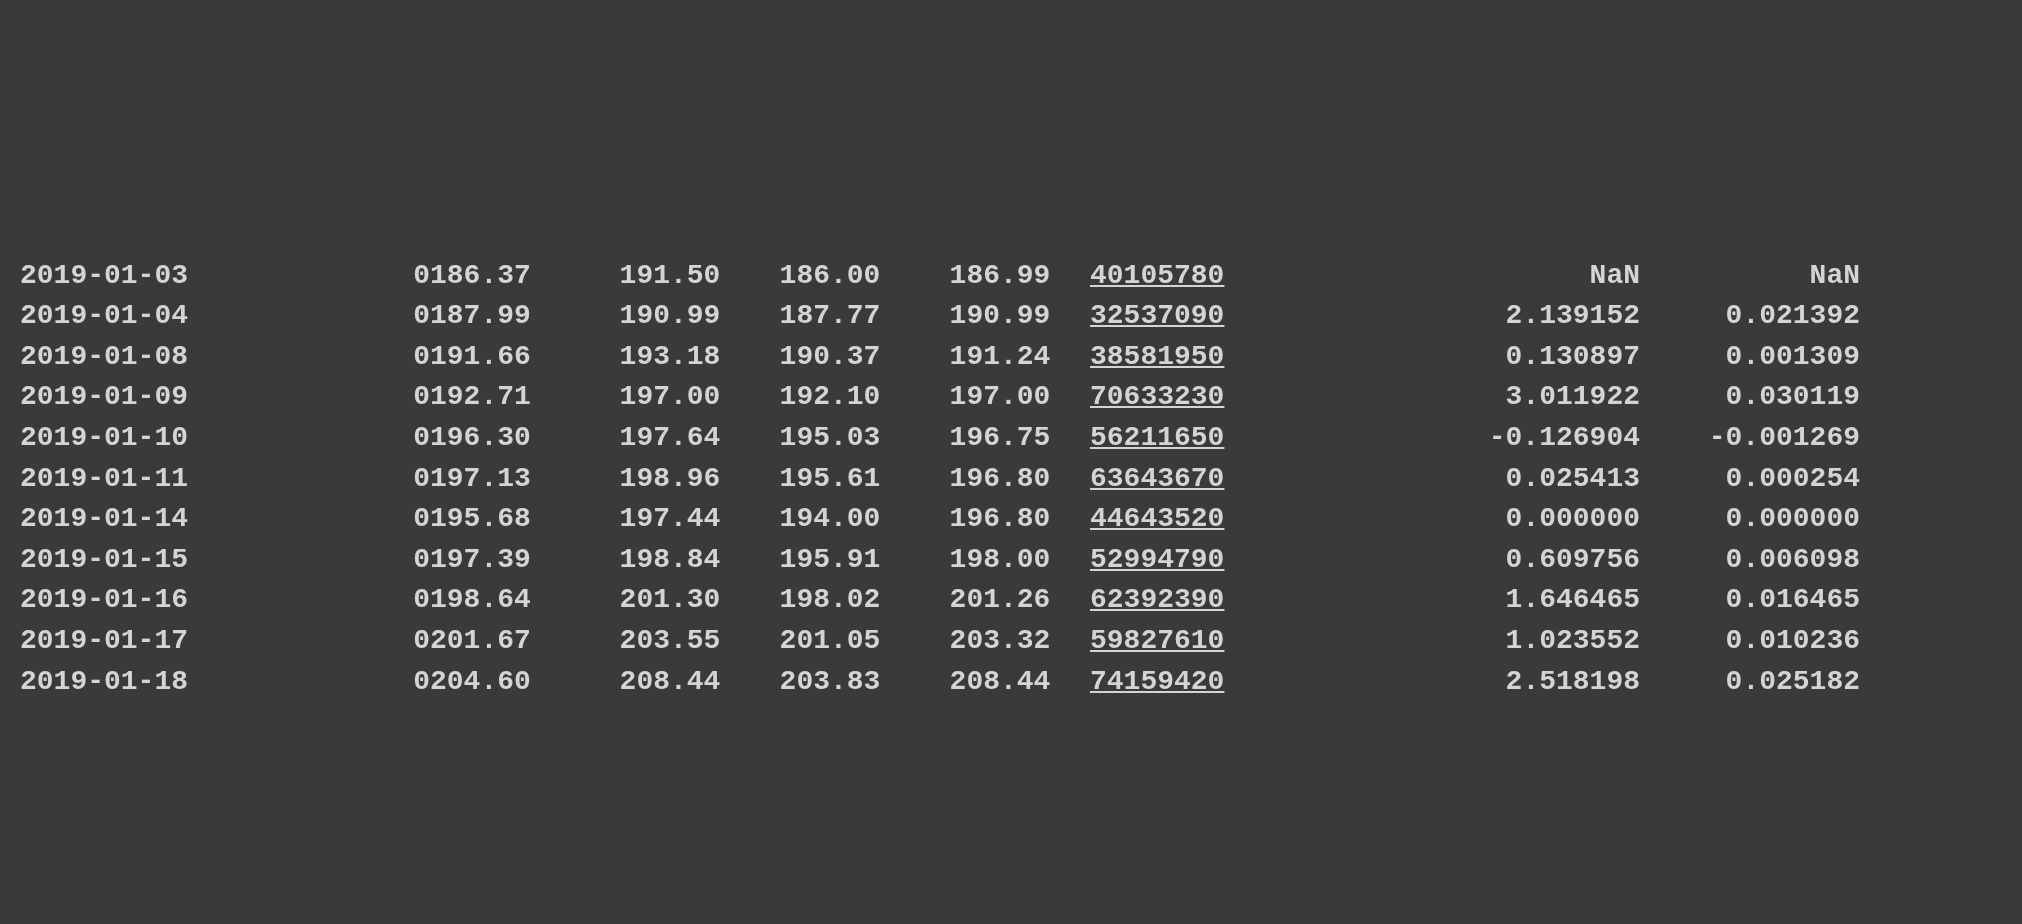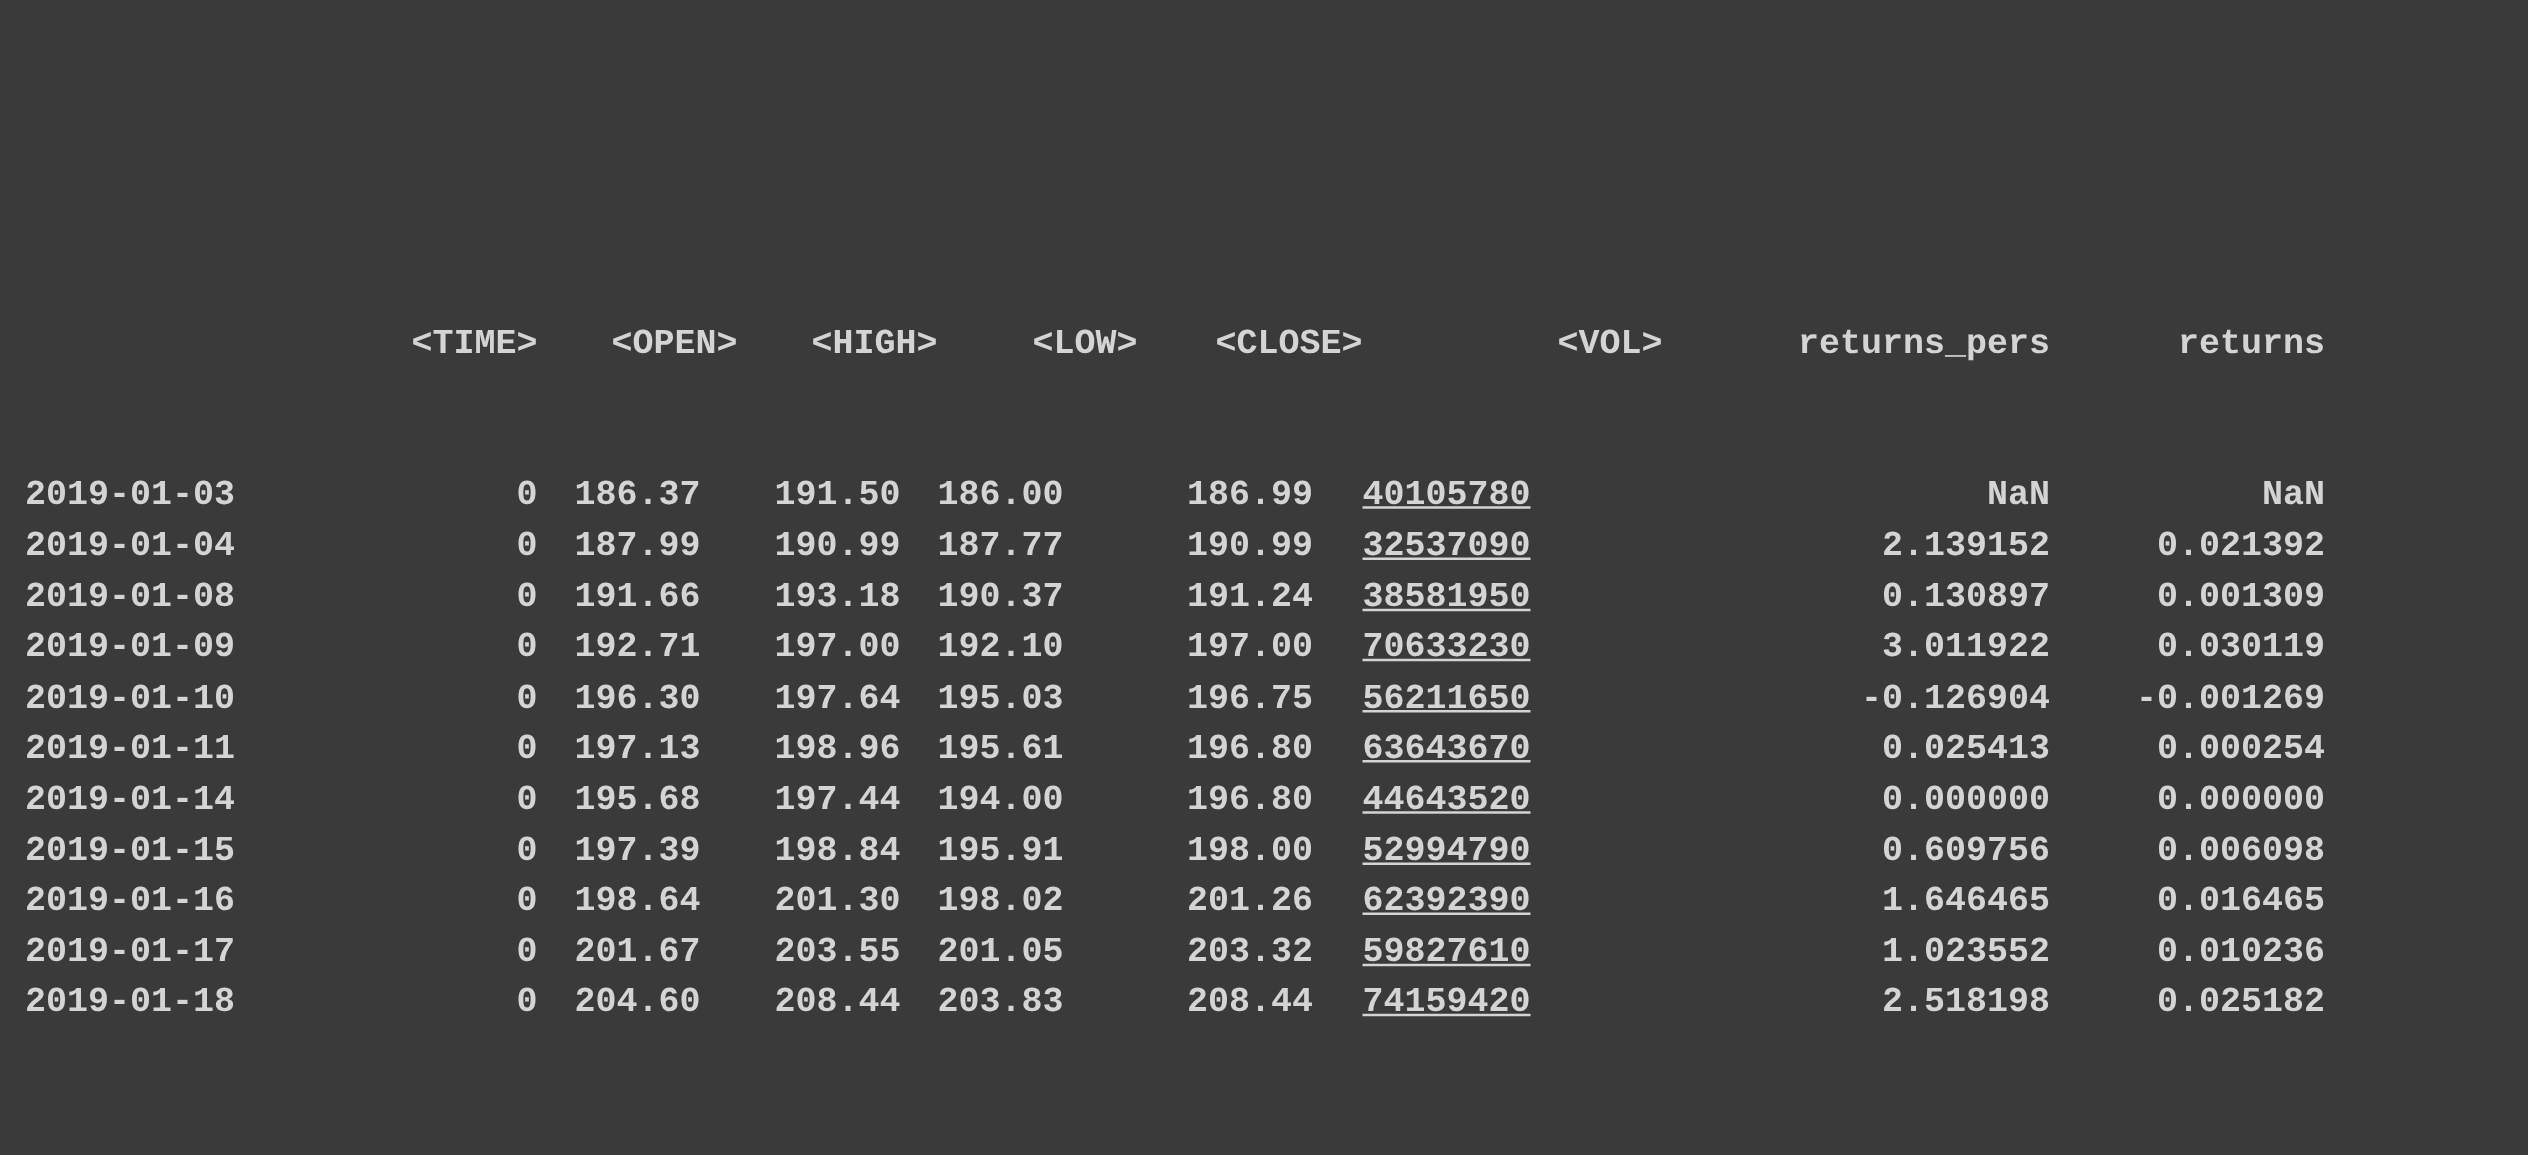--- a/index.html
+++ b/index.html
@@ -34,32 +34,31 @@
     .hdr-open { display: inline-block; width: 160px; text-align: right; }
     .hdr-high { display: inline-block; width: 160px; text-align: right; }
     .hdr-low { display: inline-block; width: 160px; text-align: right; }
     .hdr-close { display: inline-block; width: 180px; text-align: right; }
     .hdr-vol { display: inline-block; width: 240px; text-align: right; }
     .hdr-rp { display: inline-block; width: 310px; text-align: right; }
     .hdr-r { display: inline-block; width: 220px; text-align: right; }
 
     .cell-date { display: inline-block; width: 260px; text-align: left; }
     .cell-time { display: inline-block; width: 150px; text-align: right; }
-    .cell-open { display: inline-block; width: 160px; text-align: center; }
+    .cell-open { display: inline-block; width: 160px; text-align: left; }
     .cell-high { display: inline-block; width: 160px; text-align: center; }
-    .cell-low { display: inline-block; width: 160px; text-align: left; }
+    .cell-low { display: inline-block; width: 160px; text-align: center; }
     .cell-close { display: inline-block; width: 180px; text-align: center; }
     .cell-vol { display: inline-block; width: 240px; text-align: left; text-decoration: underline; }
     .cell-rp { display: inline-block; width: 310px; text-align: right; }
     .cell-r { display: inline-block; width: 220px; text-align: right; }
   </style>
 </head>
 <body>
 
 
 
 <div>
-  <div class="header-row"><span class="hdr-blank"> </span><span class="hdr-time">&lt;TIME&gt;</span><span class="hdr-open">&lt;OPEN&gt;</span><span class="hdr-high">&lt;HIGH&gt;</span><span class="hdr-low">&lt;LOW&gt;</span><span class="hdr-close">&lt;CLOSE&gt;</span><span class="hdr-vol">&lt;VOL&gt;</span><span class="hdr-rp">returns_pers</span><span class="hdr-r">returns</span></div>
   <div id="rows-container"><div class="data-row"><span class="cell-date">2019-01-03</span><span class="cell-time">0</span><span class="cell-open">186.37</span><span class="cell-high">191.50</span><span class="cell-low">186.00</span><span class="cell-close">186.99</span><span class="cell-vol">40105780</span><span class="cell-rp">NaN</span><span class="cell-r">NaN</span></div><div class="data-row"><span class="cell-date">2019-01-04</span><span class="cell-time">0</span><span class="cell-open">187.99</span><span class="cell-high">190.99</span><span class="cell-low">187.77</span><span class="cell-close">190.99</span><span class="cell-vol">32537090</span><span class="cell-rp">2.139152</span><span class="cell-r">0.021392</span></div><div class="data-row"><span class="cell-date">2019-01-08</span><span class="cell-time">0</span><span class="cell-open">191.66</span><span class="cell-high">193.18</span><span class="cell-low">190.37</span><span class="cell-close">191.24</span><span class="cell-vol">38581950</span><span class="cell-rp">0.130897</span><span class="cell-r">0.001309</span></div><div class="data-row"><span class="cell-date">2019-01-09</span><span class="cell-time">0</span><span class="cell-open">192.71</span><span class="cell-high">197.00</span><span class="cell-low">192.10</span><span class="cell-close">197.00</span><span class="cell-vol">70633230</span><span class="cell-rp">3.011922</span><span class="cell-r">0.030119</span></div><div class="data-row"><span class="cell-date">2019-01-10</span><span class="cell-time">0</span><span class="cell-open">196.30</span><span class="cell-high">197.64</span><span class="cell-low">195.03</span><span class="cell-close">196.75</span><span class="cell-vol">56211650</span><span class="cell-rp">-0.126904</span><span class="cell-r">-0.001269</span></div><div class="data-row"><span class="cell-date">2019-01-11</span><span class="cell-time">0</span><span class="cell-open">197.13</span><span class="cell-high">198.96</span><span class="cell-low">195.61</span><span class="cell-close">196.80</span><span class="cell-vol">63643670</span><span class="cell-rp">0.025413</span><span class="cell-r">0.000254</span></div><div class="data-row"><span class="cell-date">2019-01-14</span><span class="cell-time">0</span><span class="cell-open">195.68</span><span class="cell-high">197.44</span><span class="cell-low">194.00</span><span class="cell-close">196.80</span><span class="cell-vol">44643520</span><span class="cell-rp">0.000000</span><span class="cell-r">0.000000</span></div><div class="data-row"><span class="cell-date">2019-01-15</span><span class="cell-time">0</span><span class="cell-open">197.39</span><span class="cell-high">198.84</span><span class="cell-low">195.91</span><span class="cell-close">198.00</span><span class="cell-vol">52994790</span><span class="cell-rp">0.609756</span><span class="cell-r">0.006098</span></div><div class="data-row"><span class="cell-date">2019-01-16</span><span class="cell-time">0</span><span class="cell-open">198.64</span><span class="cell-high">201.30</span><span class="cell-low">198.02</span><span class="cell-close">201.26</span><span class="cell-vol">62392390</span><span class="cell-rp">1.646465</span><span class="cell-r">0.016465</span></div><div class="data-row"><span class="cell-date">2019-01-17</span><span class="cell-time">0</span><span class="cell-open">201.67</span><span class="cell-high">203.55</span><span class="cell-low">201.05</span><span class="cell-close">203.32</span><span class="cell-vol">59827610</span><span class="cell-rp">1.023552</span><span class="cell-r">0.010236</span></div><div class="data-row"><span class="cell-date">2019-01-18</span><span class="cell-time">0</span><span class="cell-open">204.60</span><span class="cell-high">208.44</span><span class="cell-low">203.83</span><span class="cell-close">208.44</span><span class="cell-vol">74159420</span><span class="cell-rp">2.518198</span><span class="cell-r">0.025182</span></div></div>
 </div>
 
 
 
 
 </body></html>

